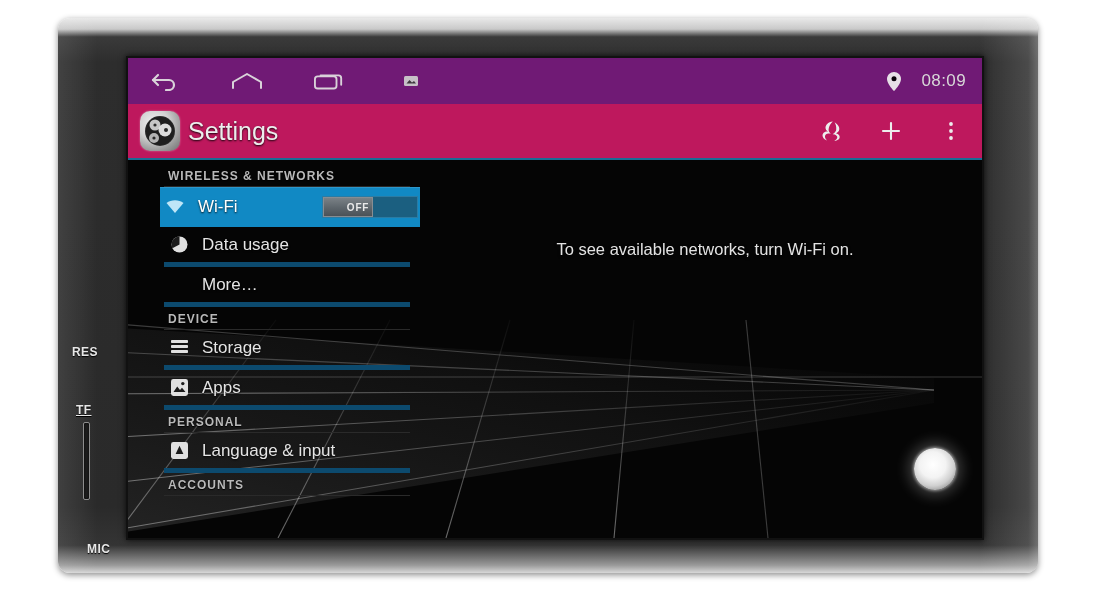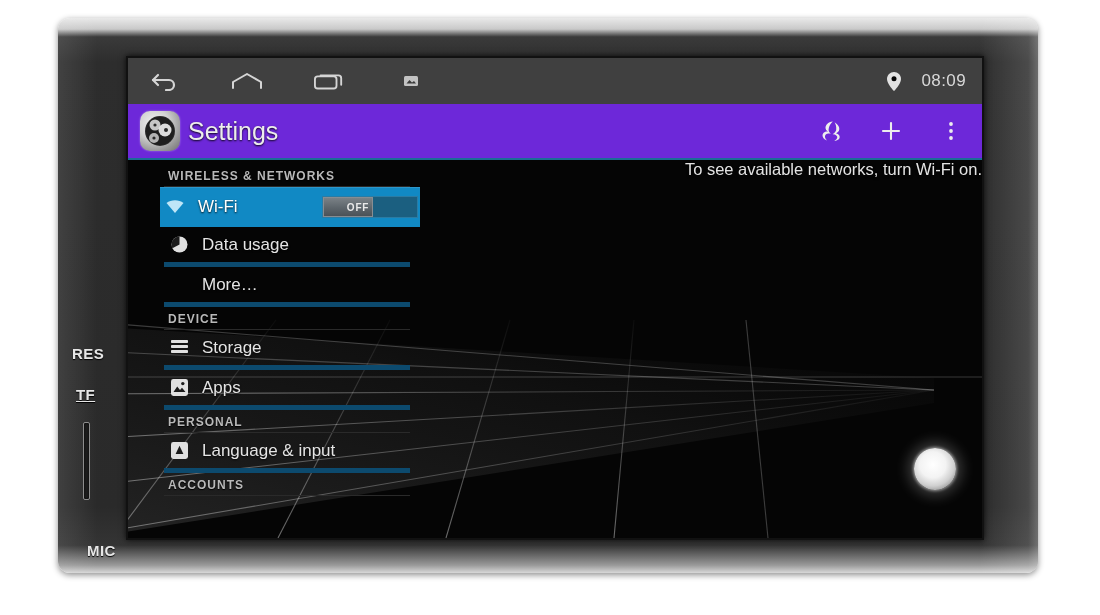--- a/index.html
+++ b/index.html
@@ -30,28 +30,28 @@
     background:
       linear-gradient(90deg, rgba(255,255,255,.10) 0%, rgba(255,255,255,0) 4%,
                       rgba(0,0,0,0) 94%, rgba(255,255,255,.14) 99%, rgba(255,255,255,.30) 100%);
     pointer-events: none;
   }
 
   
   .bezel-label {
     position: absolute;
     color: #e7e7e7;
-    font-size: 15px;
+    font-size: 12px;
     font-weight: bold;
     letter-spacing: .4px;
     font-family: "Liberation Sans", sans-serif;
     text-shadow: 0 1px 1px #000;
   }
   #bezel-res { left: 14px; top: 327px; }
-  #bezel-tf  { left: 18px; top: 368px; text-decoration: underline; }
+  #bezel-tf  { left: 18px; top: 385px; text-decoration: underline; }
   #bezel-mic { left: 29px; top: 524px; }
 
   #tf-slot {
     position: absolute;
     left: 25px; top: 404px;
     width: 7px; height: 78px;
     border: 1px solid #8e8e8e;
     border-radius: 2px;
     background: #1c1c1c;
     box-shadow: inset 0 0 2px #000;
@@ -81,38 +81,38 @@
     width: 42px; height: 42px;
     border-radius: 50%;
     background: radial-gradient(circle at 45% 40%, #ffffff 0%, #f3f3f3 38%, #cfcfcf 62%, #8a8a8a 84%, #4b4b4b 100%);
     box-shadow: 0 0 14px 6px rgba(255,255,255,.22), 0 0 3px 1px rgba(255,255,255,.5);
   }
 
   
   #status-bar {
     position: relative;
     height: 46px;
-    background: #404040;
+    background: #701a75;
     display: flex;
     align-items: center;
     padding: 0 16px 0 22px;
   }
   #nav-icons { display: flex; align-items: center; gap: 52px; }
   .nav-btn { width: 30px; height: 26px; display:flex; align-items:center; justify-content:center; opacity:.92; }
   #status-right { margin-left:auto; display:flex; align-items:center; gap:12px; }
   #status-clock {
     color:#d8d8d8; font-size:17px; letter-spacing:.4px;
     font-family:"Liberation Sans", sans-serif;
   }
 
   
   #action-bar {
     position: relative;
     height: 56px;
-    background: #6d28d9;
+    background: #be185d;
     display: flex;
     align-items: center;
     padding: 0 18px 0 12px;
     border-bottom: 2px solid #1a6d96;
   }
   #settings-icon {
     width: 40px; height: 40px;
     border-radius: 10px;
     background: radial-gradient(circle at 35% 32%, #f2f2f2 0%, #d2d2d2 40%, #9d9d9d 70%, #6e6e6e 100%);
     display:flex; align-items:center; justify-content:center;
@@ -199,21 +199,22 @@
   }
   #wifi-toggle-label {
     color:#e9e9e9; font-size:10px; font-weight:bold; letter-spacing:.8px;
   }
 
   
   #detail-pane {
     flex: 1;
     position: relative;
     display:flex;
-    justify-content:flex-end;
+    justify-content:center;
+    padding-top: 80px;
     z-index: 2;
   }
   #empty-message {
     color:#e3e3e3;
     font-size:16.5px;
     font-family:"Liberation Sans", sans-serif;
     text-shadow: 0 1px 3px #000;
     white-space: nowrap;
   }
 </style>

